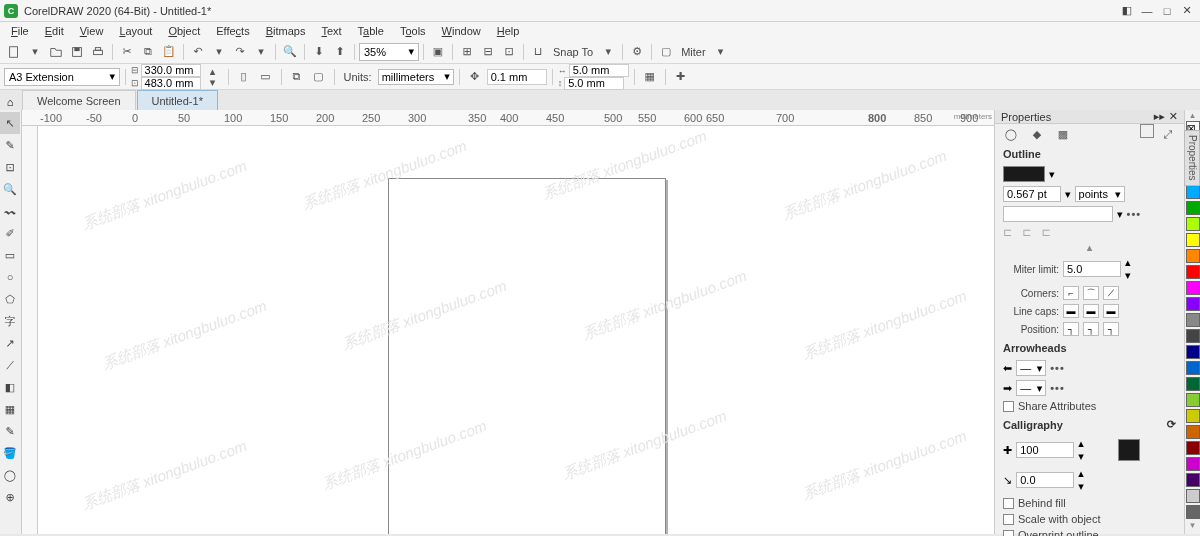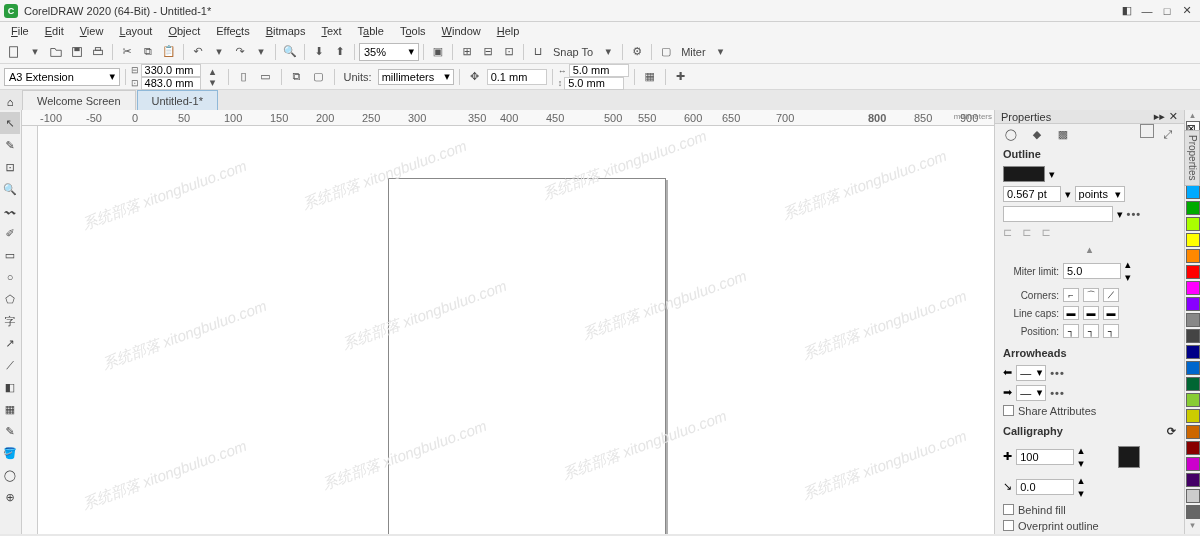--- a/index.html
+++ b/index.html
@@ -254,21 +254,21 @@
         <span style="left: 248px;">150</span>
         <span style="left: 294px;">200</span>
         <span style="left: 340px;">250</span>
         <span style="left: 386px;">300</span>
         <span style="left: 446px;">350</span>
         <span style="left: 478px;">400</span>
         <span style="left: 524px;">450</span>
         <span style="left: 570px; margin-left: 12px;">500</span>
         <span style="left: 616px;">550</span>
         <span style="left: 662px;">600</span>
-        <span style="left: 700px;">650</span>
+        <span style="left: 684px;">650</span>
         <span style="left: 754px;">700</span>
         <span style="left: 800px; margin-top: 18px;">750</span>
         <span style="left: 846px; font-weight: bold;">800</span>
         <span style="left: 892px;">850</span>
         <span style="left: 938px;">900</span>
       </div>
     <div class="ruler-v"></div>
     <div class="canvas-inner">
       <div class="page-shadow"></div>
       <div class="page"></div>
@@ -410,20 +410,24 @@
             <span>0.0</span>
           </div>
           <span style="display:flex;flex-direction:column;font-size:7px">
             <span>▴</span>
             <span>▾</span>
           </span>
         </div>
       <div class="chk">
           <span class="chk-box"></span>
           <span>Behind fill</span>
+        </div>
+      <div class="chk">
+          <span class="chk-box"></span>
+          <span>Scale with object</span>
         </div>
       <div class="chk">
           <span class="chk-box"></span>
           <span>Overprint outline</span>
         </div>
     </div>
 
     <div class="color-strip">
       <span style="text-align:center;color:#888;font-size:9px">▴</span>
       <div class="cs" style="background:#fff;position:relative">

